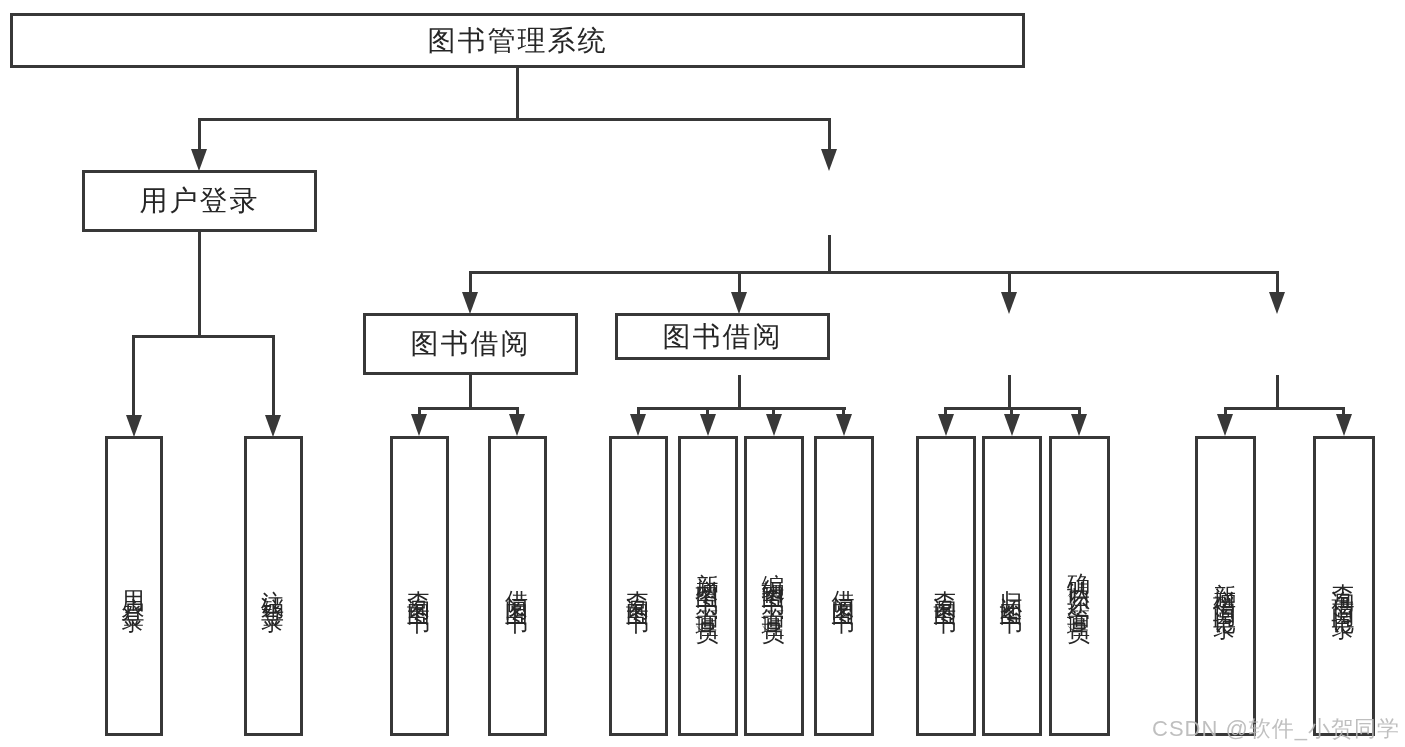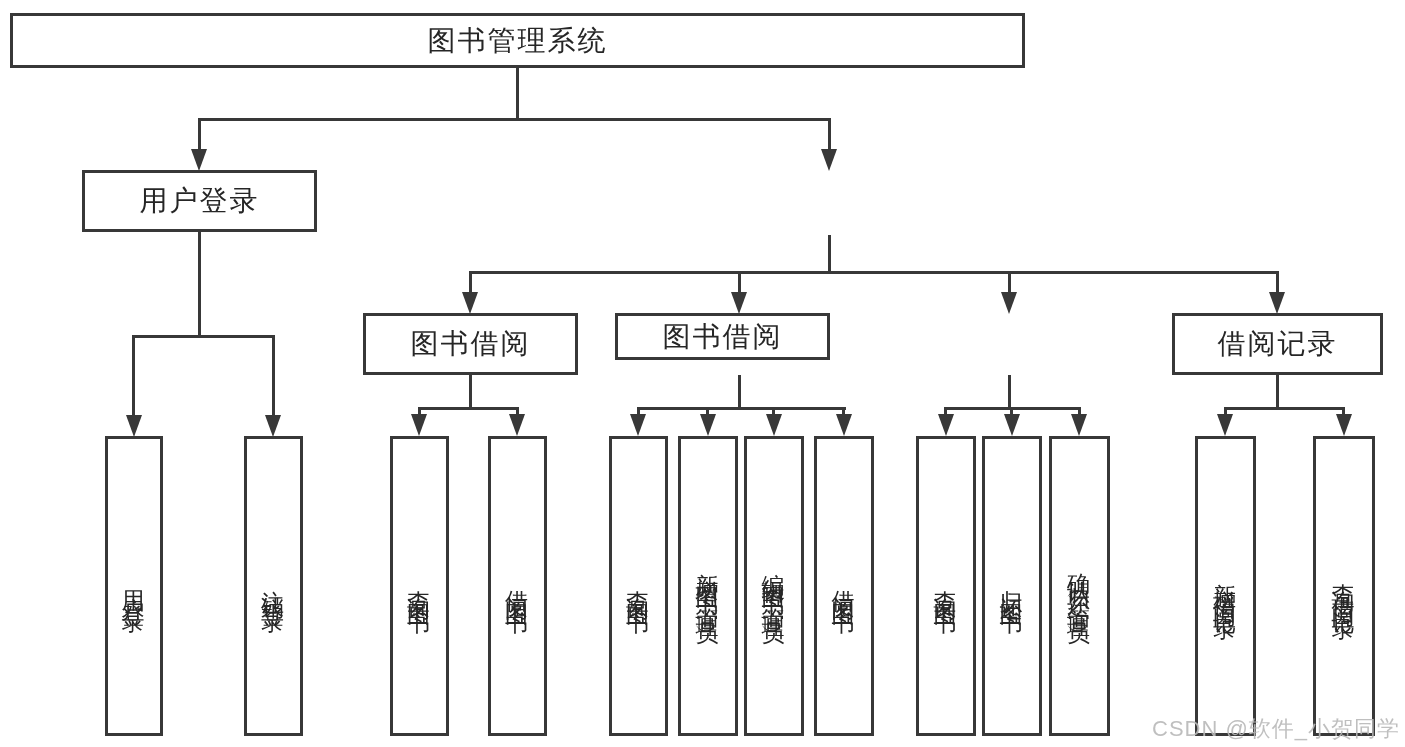--- a/index.html
+++ b/index.html
@@ -98,23 +98,20 @@
   <div class="arrow" style="left:1001px; top:292px;"></div>
   <div class="vline" style="left:1276px; top:271px; height:24px;"></div>
   <div class="arrow" style="left:1269px; top:292px;"></div>
 
   <div class="box" style="left:363px; top:313px; width:215px; height:62px;">
     <span class="label">图书借阅</span>
   </div>
   <div class="box" style="left:615px; top:313px; width:215px; height:47px;font-family:Liberation Mono, monospace;">
     <span class="label">图书借阅</span>
   </div>
-  <div class="box" style="left:1172px; top:313px; width:211px; height:62px;">
-    <span class="label">借阅记录</span>
-  </div>
 
   <div class="vline" style="left:469px; top:375px; height:35px;"></div>
   <div class="hline" style="left:418px; top:407px; width:101px;"></div>
   <div class="vline" style="left:418px; top:407px; height:10px;"></div>
   <div class="arrow" style="left:411px; top:414px;"></div>
   <div class="vline" style="left:516px; top:407px; height:10px;"></div>
   <div class="arrow" style="left:509px; top:414px;"></div>
 
   <div class="vline" style="left:738px; top:375px; height:35px;"></div>
   <div class="hline" style="left:637px; top:407px; width:209px;"></div>

